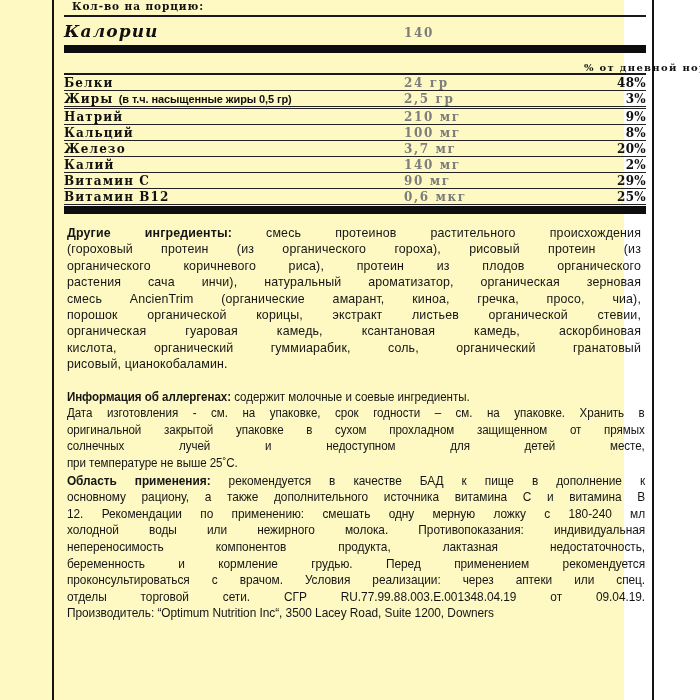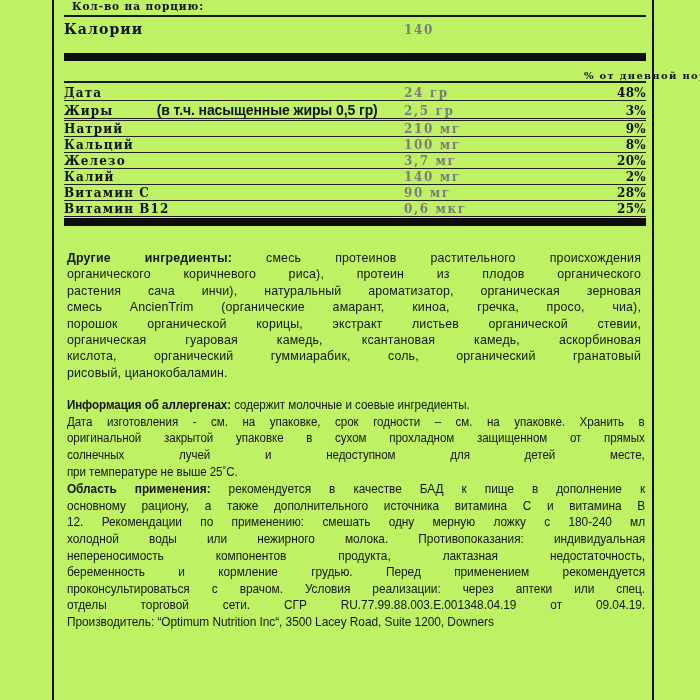--- a/index.html
+++ b/index.html
@@ -10,23 +10,23 @@
   body {
     width: 700px;
     height: 700px;
     overflow: hidden;
     font-family: "Liberation Sans", sans-serif;
     color: #111111;
   }
 
   .page {
     position: relative;
-    width: 700px;
+    width: 624px;
     height: 700px;
-    background: #bef264;
+    background: #fef9c3;
     box-sizing: border-box;
   }
 
   
   .panel {
     position: absolute;
     left: 52px;
     top: -2px;
     width: 602px;
     height: 704px;
@@ -99,31 +99,31 @@
   .nf-label {
     font-family: "DejaVu Serif", "Liberation Serif", serif;
     font-weight: bold;
     font-size: 12px;
     letter-spacing: 1.1px;
     color: #111;
     padding: 3px 0 3px 8px;
     white-space: nowrap;
   }
   .nf-label.cal {
-    font-size: 14px;
+    font-size: 17px;
     padding-top: 3px;
-    padding-bottom: 16px;
+    padding-bottom: 4px;
+    font-style: italic;
   }
   .nf-sub {
     font-family: "Liberation Sans", sans-serif;
     font-weight: bold;
-    font-size: 14px;
+    font-size: 11px;
     letter-spacing: -0.1px;
     color: #111;
-    margin-left: 38px;
   }
 
   .nf-value {
     font-family: "DejaVu Serif", "Liberation Serif", serif;
     font-size: 12px;
     letter-spacing: 1.6px;
     color: #7d7d7d;
     padding: 3px 0 3px 2px;
     white-space: nowrap;
     font-weight: bold;
@@ -160,21 +160,21 @@
     text-align: justify;
     text-justify: inter-word;
     padding: 0 1px 0 3px;
     -webkit-hyphens: none;
     hyphens: none;
   }
   .block b, .block .lead {
     font-weight: bold;
   }
   .block.ingredients {
-    margin-top: 24px;
+    margin-top: 11px;
     letter-spacing: 0.15px;
   }
   .block.allergens {
     margin-top: 16px;
     font-size: 12px;
     line-height: 16.6px;
     letter-spacing: -0.05px;
     transform: scaleX(0.965);
     transform-origin: left center;
     width: 103.6%;
@@ -242,21 +242,21 @@
               <td></td>
               <td></td>
               <td>% от дневной нормы*</td>
             </tr>
 
             <tr class="rule-med">
                 <td colspan="3"></td>
               </tr>
             <tr>
               <td class="nf-label">
-                <span>Дата</span>
+                <span>Белки</span>
                 <span class="nf-sub"></span>
               </td>
               <td class="nf-value">24 гр</td>
               <td class="nf-pct">48%</td>
             </tr>
 
             <tr class="rule-thin">
                 <td colspan="3"></td>
               </tr>
             <tr>
@@ -317,21 +317,21 @@
             </tr>
 
             <tr class="rule-thin">
                 <td colspan="3"></td>
               </tr>
             <tr>
               <td class="nf-label">
                 <span>Витамин C</span>
               </td>
               <td class="nf-value">90 мг</td>
-              <td class="nf-pct">28%</td>
+              <td class="nf-pct">29%</td>
             </tr>
 
             <tr class="rule-thin">
                 <td colspan="3"></td>
               </tr>
             <tr>
               <td class="nf-label">
                 <span>Витамин B12</span>
               </td>
               <td class="nf-value">0,6 мкг</td>
@@ -344,20 +344,21 @@
             <tr class="rule-thick">
               <td colspan="3"></td>
             </tr>
 
           </tbody>
         </table>
       </div>
 
       <div class="block ingredients">
         <span class="just-line"><b class="lead">Другие ингредиенты:</b> <span>смесь протеинов растительного происхождения</span></span>
+        <span class="just-line">(гороховый протеин (из органического гороха), рисовый протеин (из</span>
         <span class="just-line">органического коричневого риса), протеин из плодов органического</span>
         <span class="just-line">растения сача инчи), натуральный ароматизатор, органическая зерновая</span>
         <span class="just-line">смесь AncienTrim (органические амарант, киноа, гречка, просо, чиа),</span>
         <span class="just-line">порошок органической корицы, экстракт листьев органической стевии,</span>
         <span class="just-line">органическая гуаровая камедь, ксантановая камедь, аскорбиновая</span>
         <span class="just-line">кислота, органический гуммиарабик, соль, органический гранатовый</span>
         <span class="free-line">рисовый, цианокобаламин.</span>
       </div>
 
       <div class="block allergens">

